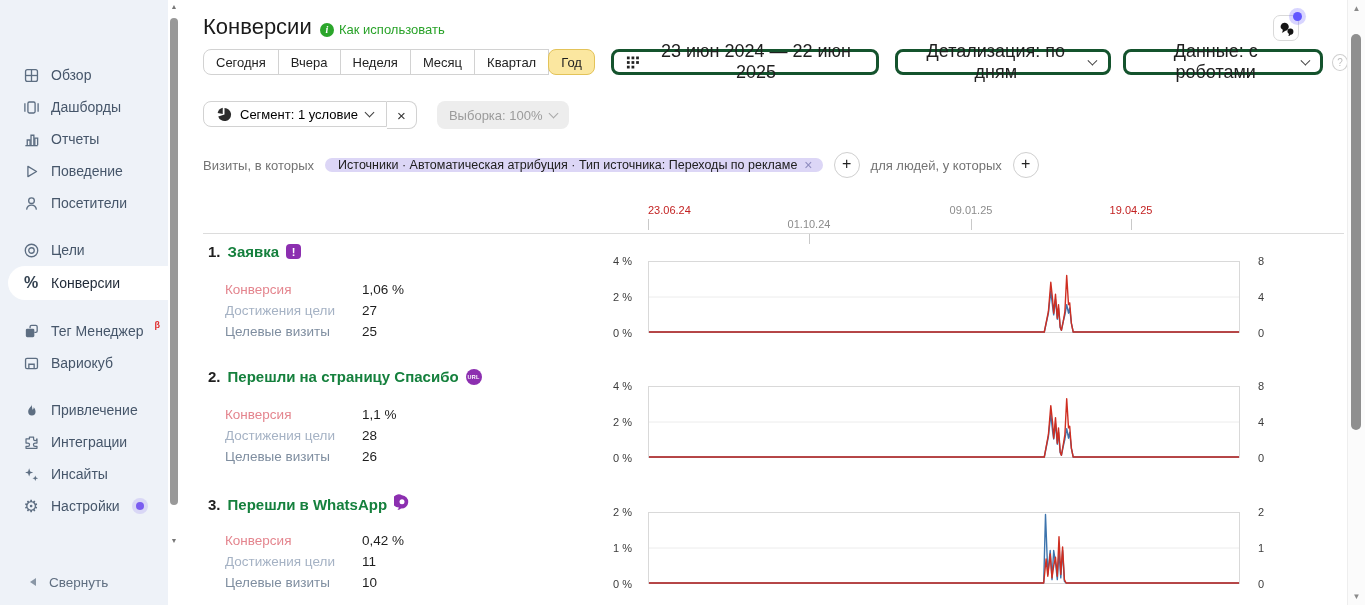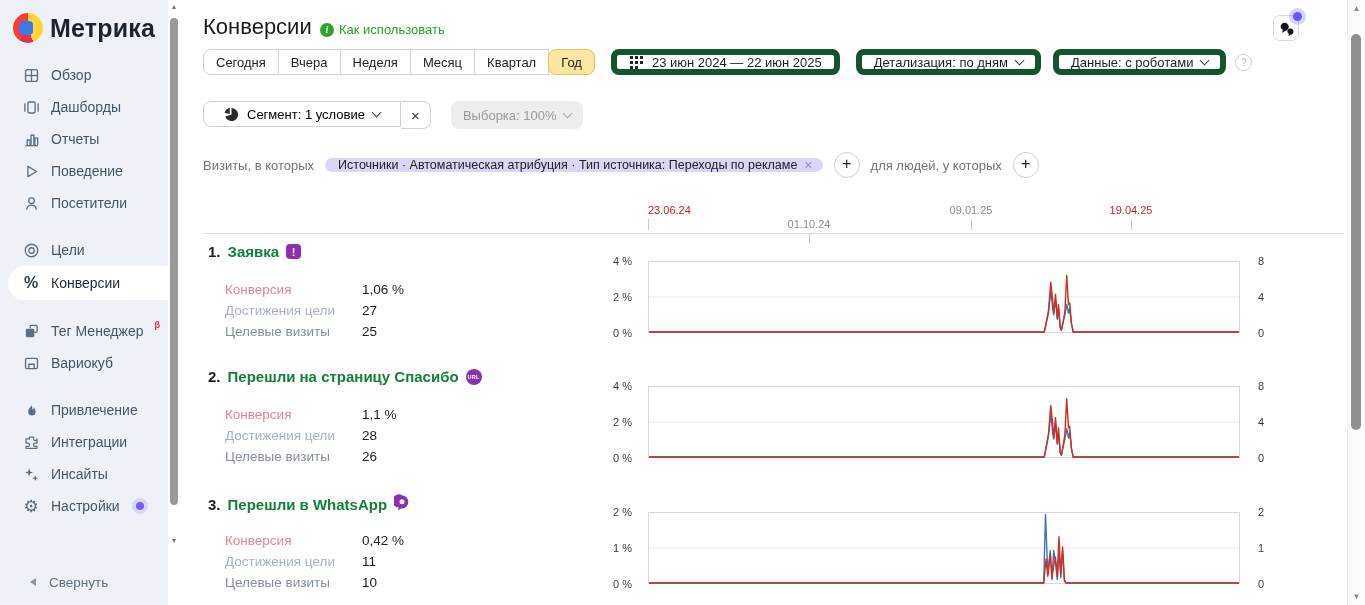--- a/index.html
+++ b/index.html
@@ -50,34 +50,34 @@
   .chat-dot{position:absolute;top:-4px;right:-4px;width:9px;height:9px;border-radius:50%;
             background:#6257ff;box-shadow:0 0 0 4px rgba(98,87,255,.25);}
 
   .row1{position:absolute;left:23px;top:49px;display:flex;align-items:center;}
   .btn-group{display:flex;}
   .pbtn{height:26px;padding:0 12px;border:1px solid #d2d2d2;margin-left:-1px;background:#fff;
         font-size:13px;color:#1f1f1f;display:flex;align-items:center;cursor:pointer;}
   .pbtn:first-child{margin-left:0;border-radius:8px 0 0 8px;}
   .pbtn:last-child{border-radius:0 8px 8px 0;}
   .pbtn.active{background:#fbe7a0;border-color:#e3c359;border-radius:8px;position:relative;z-index:1;}
-  .obtn{height:26px;border:6px solid #14532d;border-radius:8px;background:#fff;padding:0 12px;
-        display:flex;align-items:center;gap:8px;font-size:13px;color:#1f1f1f;cursor:pointer;}
+  .obtn{height:26px;border:3px solid #14532d;border-radius:8px;background:#fff;padding:0 12px;
+        display:flex;align-items:center;gap:8px;font-size:18px;color:#1f1f1f;cursor:pointer;}
   .date-btn{margin-left:16px;}
   .ml14{margin-left:16px;} .ml12{margin-left:12px;}
   .chev{display:inline-block;width:6px;height:6px;border-right:1.5px solid #3f3f3f;
         border-bottom:1.5px solid #3f3f3f;transform:rotate(45deg);margin-top:-4px;}
   .chev.gray{border-color:#a8a8a8;}
   .qmark{margin-left:9px;width:15px;height:15px;border:1.5px solid #cfcfcf;border-radius:50%;
          color:#bdbdbd;font-size:10px;display:flex;align-items:center;justify-content:center;cursor:pointer;}
 
   .row2{position:absolute;left:23px;top:101px;display:flex;align-items:center;}
   .seg-split{display:flex;}
   .seg-main{height:26px;border:1px solid #d2d2d2;border-radius:8px 0 0 8px;background:#fff;
-            padding:0 20px;display:flex;align-items:center;gap:8px;font-size:13px;cursor:pointer;}
+            padding:0 13px;display:flex;align-items:center;gap:8px;font-size:13px;cursor:pointer;}
   .seg-x{width:30px;height:28px;border:1px solid #d2d2d2;border-left:none;border-radius:0 8px 8px 0;
          background:#fff;color:#333;font-size:15px;display:flex;align-items:center;justify-content:center;
          cursor:pointer;padding:0;}
   .sampling{margin-left:20px;height:28px;border:none;border-radius:8px;background:#ededed;color:#9b9b9b;
             font-size:13px;padding:0 12px;display:flex;align-items:center;gap:7px;cursor:default;}
 
   .row3{position:absolute;left:23px;top:151px;display:flex;align-items:center;gap:11px;height:28px;}
   .muted{color:#737373;font-size:13px;}
   .chip{background:#dcd6f6;border-radius:15px;height:14px;display:flex;align-items:center;
         padding:0 10px 0 13px;font-size:12.5px;color:#202020;gap:7px;cursor:pointer;}
@@ -122,26 +122,20 @@
   .main-scroll{position:absolute;right:0;top:0;width:17px;height:605px;background:#fbfbfb;
                border-left:1px solid #eee;}
   .ms-thumb{position:absolute;left:3px;top:34px;width:10px;height:396px;border-radius:5px;background:#8f8f8f;}
   .ms-arrow{position:absolute;left:0;width:17px;text-align:center;font-size:8px;color:#8a8a8a;cursor:pointer;}
   .ms-arrow.up{top:4px;} .ms-arrow.down{bottom:4px;}
 </style>
 </head>
 <body>
 
 <div class="sidebar">
-  <div class="logo">
-    <span class="logo-mark">
-        <span class="logo-blue"></span>
-      </span>
-    <span class="logo-text">Метрика</span>
-  </div>
   <nav class="nav" id="nav">
       <div class="nav-item">
         <span class="nav-ic">
           <svg viewBox="0 0 18 18" width="17" height="17">
             <g fill="none" stroke="#5d6e82" stroke-width="1.4">
               <rect x="2.7" y="2.7" width="12.6" height="12.6" rx="2"></rect>
               <line x1="9" y1="2.7" x2="9" y2="15.3"></line>
               <line x1="2.7" y1="9" x2="15.3" y2="9"></line>
             </g>
           </svg>

